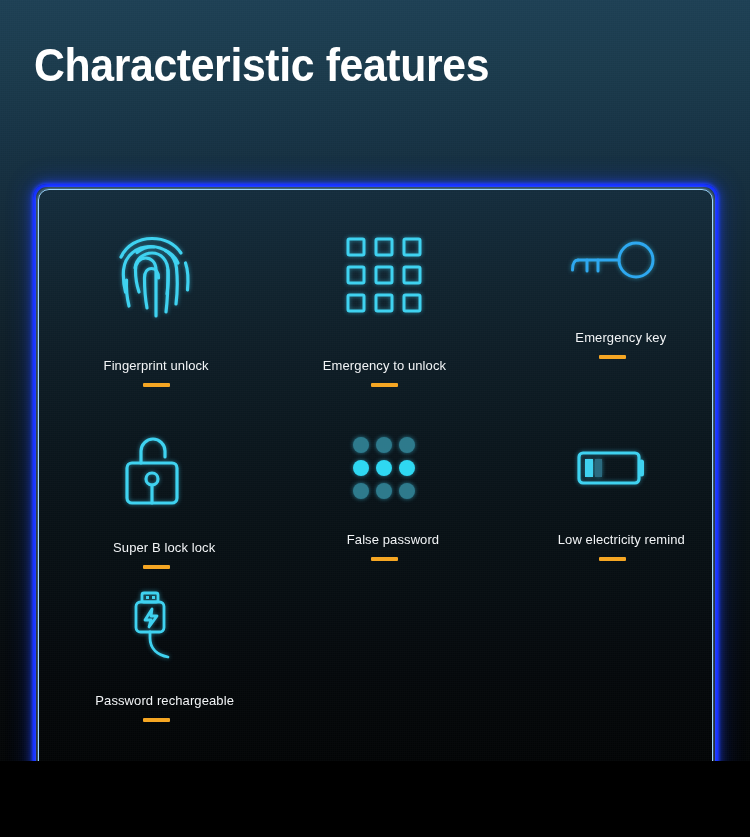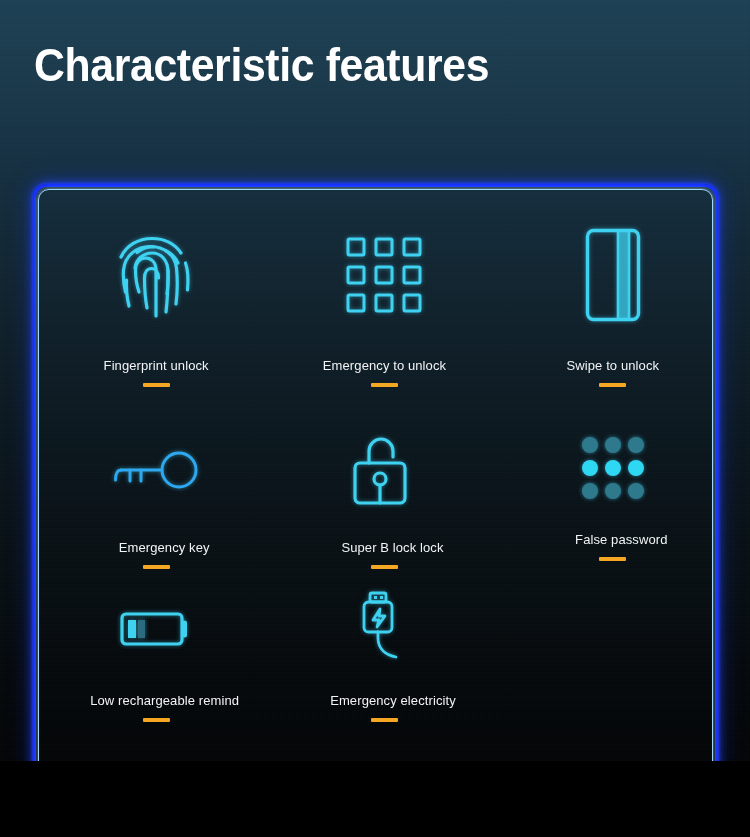--- a/index.html
+++ b/index.html
@@ -195,32 +195,20 @@
               <rect x="58" y="30" width="16" height="16" rx="1.5"></rect>
               <rect x="2" y="58" width="16" height="16" rx="1.5"></rect>
               <rect x="30" y="58" width="16" height="16" rx="1.5"></rect>
               <rect x="58" y="58" width="16" height="16" rx="1.5"></rect>
             </svg>
           </div>
           <div class="feature-label">Emergency to unlock</div>
           <div class="accent-bar"></div>
         </div>
 
-        <div class="feature row1">
-          <div class="icon-box">
-            <svg class="neon" width="56" height="94" viewBox="0 0 56 94" fill="none">
-              <rect x="2.5" y="2.5" width="51" height="89" rx="6" stroke="#3fd2f0" stroke-width="3.4"></rect>
-              <rect x="33" y="4" width="11" height="86" fill="#3fd2f0" opacity="0.62"></rect>
-              <line x1="33" y1="3" x2="33" y2="91" stroke="#3fd2f0" stroke-width="2.6"></line>
-              <line x1="44" y1="3" x2="44" y2="91" stroke="#3fd2f0" stroke-width="2.6"></line>
-            </svg>
-          </div>
-          <div class="feature-label">Swipe to unlock</div>
-          <div class="accent-bar"></div>
-        </div>
 
         <div class="feature row2">
           <div class="icon-box">
             <svg class="neon" width="86" height="42" viewBox="0 0 86 42" fill="none" stroke="#2ea8f0" stroke-width="3" stroke-linecap="round">
               <circle cx="66" cy="20" r="17"></circle>
               <line x1="49" y1="20" x2="8" y2="20"></line>
               <path d="M8 20 C4 20 2.5 24 2.5 30"></path>
               <line x1="17" y1="20" x2="17" y2="31"></line>
               <line x1="28" y1="20" x2="28" y2="31"></line>
             </svg>
@@ -263,35 +251,35 @@
 
         <div class="feature row3">
           <div class="icon-box">
             <svg class="neon" width="72" height="40" viewBox="0 0 72 40" fill="none">
               <rect x="2" y="5" width="60" height="30" rx="4" stroke="#3fd2f0" stroke-width="3.2"></rect>
               <rect x="8" y="11" width="8" height="18" fill="#3fd2f0"></rect>
               <rect x="18" y="11" width="7" height="18" fill="#2b6b80"></rect>
               <path d="M64.5 14 V26" stroke="#3fd2f0" stroke-width="5" stroke-linecap="round"></path>
             </svg>
           </div>
-          <div class="feature-label">Low rechargeable remind</div>
+          <div class="feature-label">Low electricity remind</div>
           <div class="accent-bar"></div>
         </div>
 
         <div class="feature row3">
           <div class="icon-box">
             <svg class="neon" width="56" height="76" viewBox="0 0 56 76" fill="none" stroke="#3fd2f0" stroke-width="2.8" stroke-linecap="round" stroke-linejoin="round">
               <rect x="14" y="2" width="16" height="9" rx="2"></rect>
               <rect x="18" y="5" width="3" height="3" fill="#3fd2f0" stroke="none"></rect>
               <rect x="24" y="5" width="3" height="3" fill="#3fd2f0" stroke="none"></rect>
               <rect x="8" y="11" width="28" height="30" rx="4.5"></rect>
               <path d="M24 18 L17 29 H23 L21 36 L29 25 H23 Z"></path>
               <path d="M22 41 V47 C22 58 30 64 40 66"></path>
             </svg>
           </div>
-          <div class="feature-label">Emergency electricity</div>
+          <div class="feature-label">Password rechargeable</div>
           <div class="accent-bar"></div>
         </div>
 
       </div>
     </div>
   </div>
 </div>
 
 </body></html>

